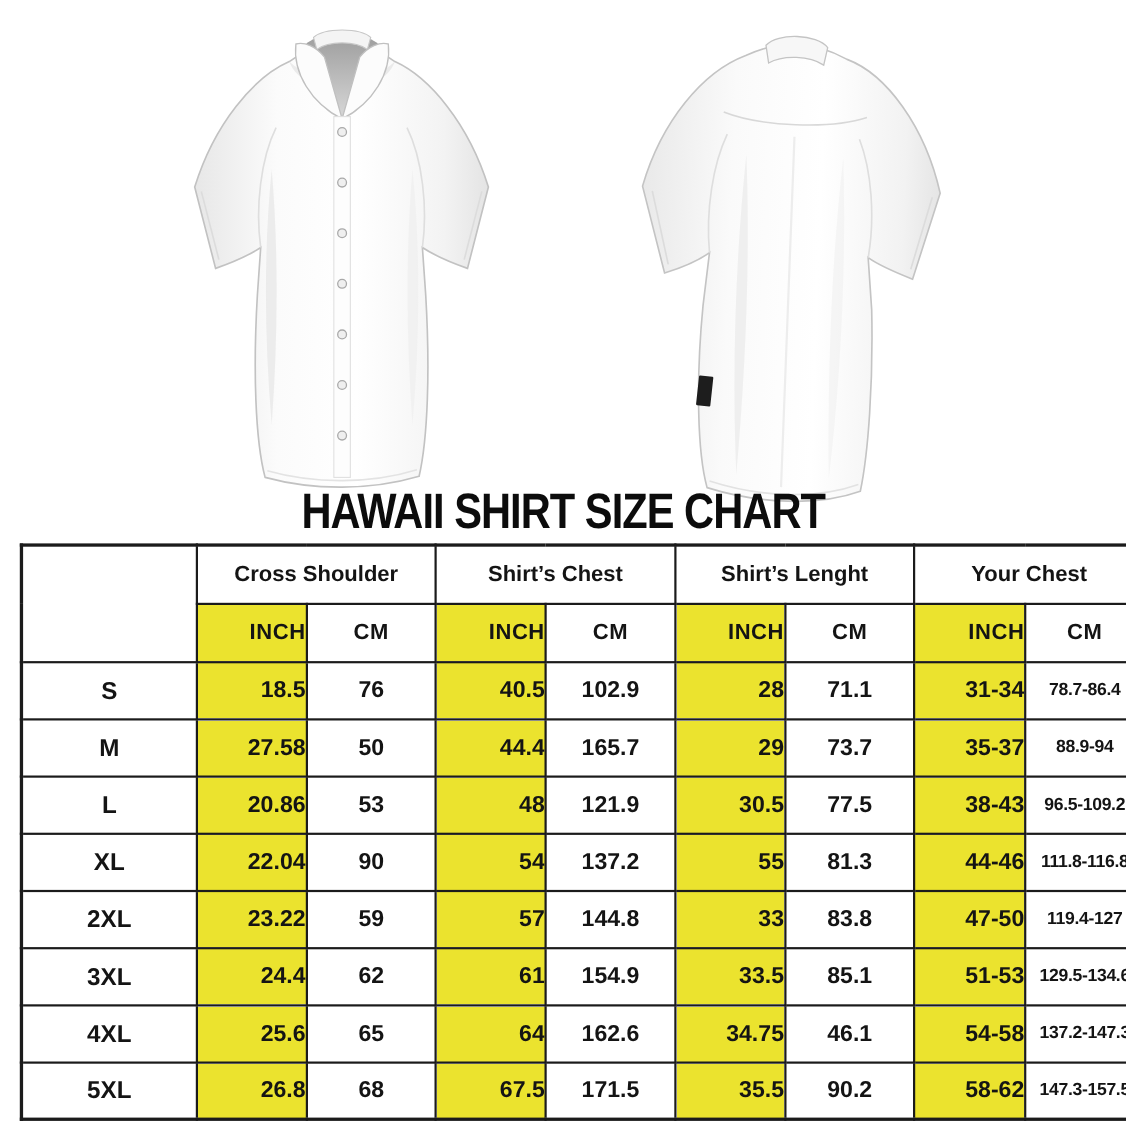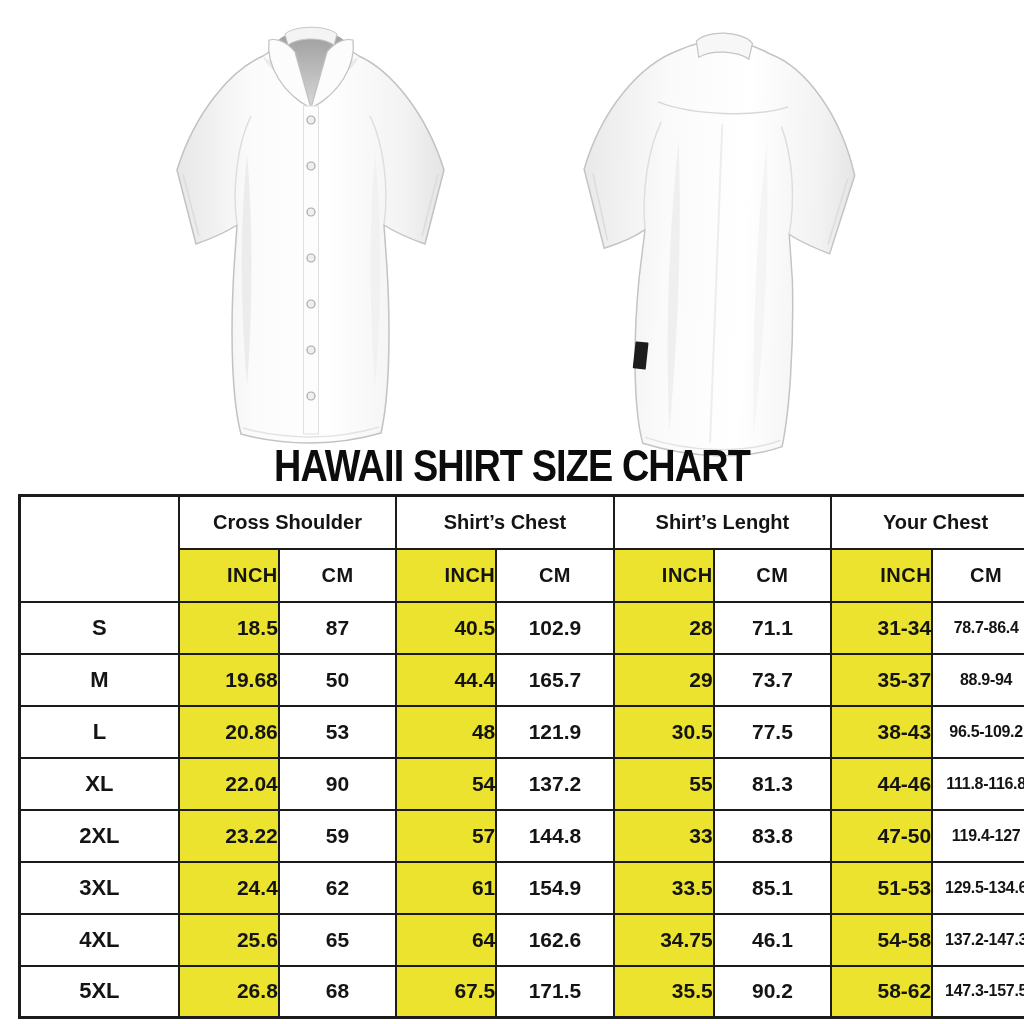--- a/index.html
+++ b/index.html
@@ -165,31 +165,31 @@
           <th class="unit yellow">INCH</th>
           <th class="unit">CM</th>
           <th class="unit yellow">INCH</th>
           <th class="unit">CM</th>
         </tr>
     </thead>
     <tbody id="table-body">
         <tr>
           <th class="size-cell">S</th>
           <td class="yellow ">18.5</td>
-          <td class="">87</td>
+          <td class="">76</td>
           <td class="yellow ">40.5</td>
           <td class="">102.9</td>
           <td class="yellow ">28</td>
           <td class="">71.1</td>
           <td class="yellow ">31-34</td>
           <td class="small">78.7-86.4</td>
         </tr>
         <tr>
           <th class="size-cell">M</th>
-          <td class="yellow ">19.68</td>
+          <td class="yellow ">27.58</td>
           <td class="">50</td>
           <td class="yellow ">44.4</td>
           <td class="">165.7</td>
           <td class="yellow ">29</td>
           <td class="">73.7</td>
           <td class="yellow ">35-37</td>
           <td class="small">88.9-94</td>
         </tr>
         <tr>
           <th class="size-cell">L</th>

